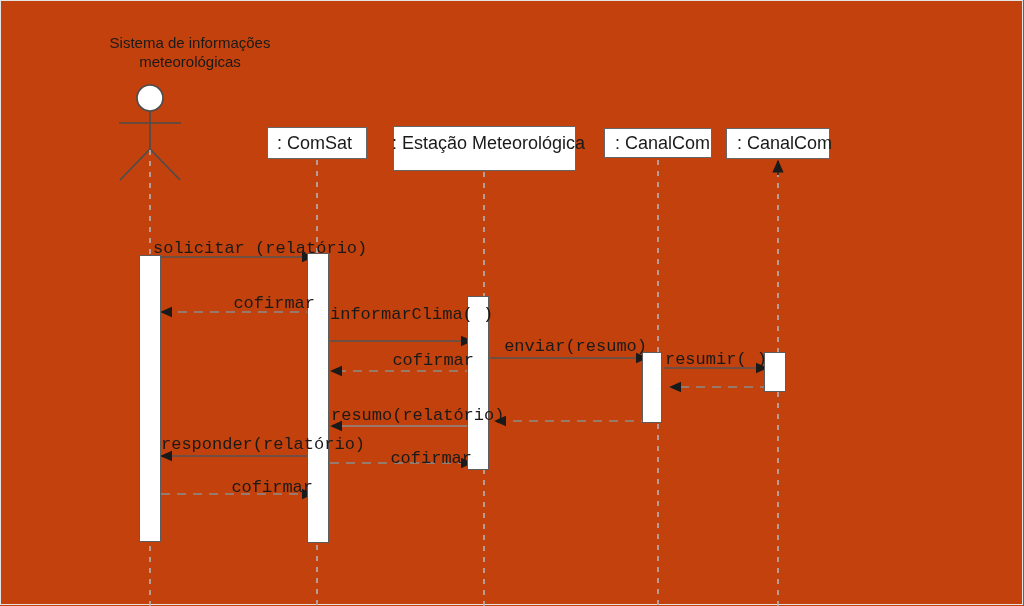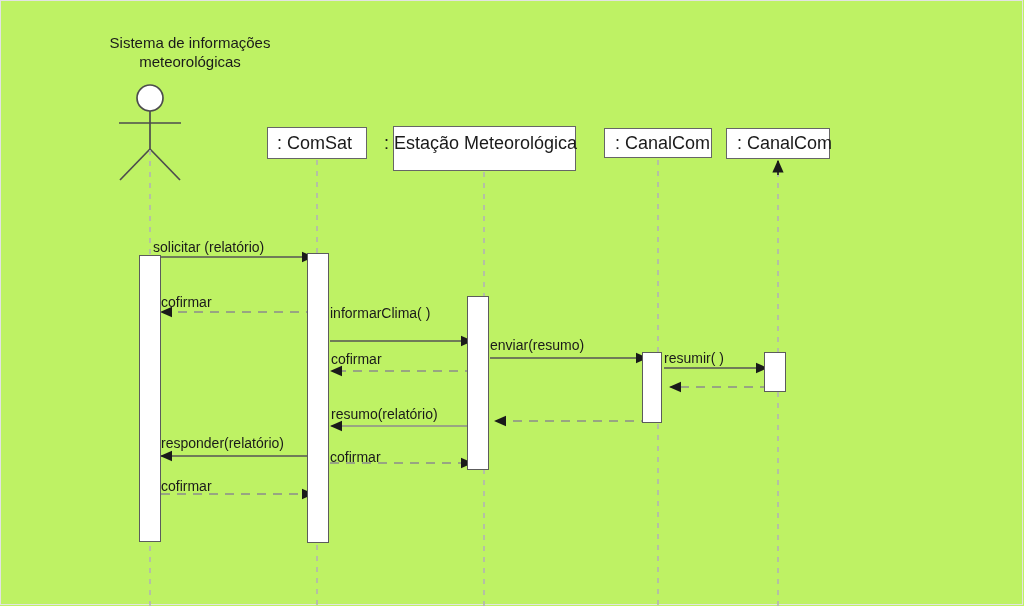--- a/index.html
+++ b/index.html
@@ -7,21 +7,21 @@
     padding: 0;
     background: #ffffff;
   }
   body {
     font-family: "Liberation Sans", sans-serif;
   }
   #canvas {
     position: relative;
     width: 1024px;
     height: 606px;
-    background: #bef264;
+    background: #c2410c;
     overflow: hidden;
   }
   #canvas-border {
     position: absolute;
     left: 0; top: 0;
     width: 1023px;
     height: 605px;
     border: 1px solid #e3e3e3;
     box-sizing: border-box;
     pointer-events: none;
@@ -49,24 +49,25 @@
     background: #ffffff;
   }
   .obj-label {
     position: absolute;
     font-size: 18px;
     color: #1a1a1a;
     white-space: nowrap;
   }
   .msg-label {
     position: absolute;
-    font-size: 14px;
+    font-size: 17px;
     color: #1a1a1a;
     white-space: nowrap;
-    text-align: left;
+    text-align: right;
+    font-family: Liberation Mono, monospace;
   }
   .activation {
     position: absolute;
     box-sizing: border-box;
     border: 1.6px solid #5c5c5c;
     background: #ffffff;
   }
 </style>
 </head>
 <body>
@@ -128,21 +129,21 @@
 
     <line x1="330" y1="463" x2="472" y2="463" stroke="#8c8c8c" stroke-width="1.5" stroke-dasharray="9 7" marker-end="url(#arrow-right)"></line>
 
     <line x1="161" y1="494" x2="313" y2="494" stroke="#8c8c8c" stroke-width="1.5" stroke-dasharray="9 7" marker-end="url(#arrow-right)"></line>
   </svg>
 
   <div class="obj-box" style="left:267px; top:127px; width:100px; height:32px;"></div>
   <div class="obj-label" style="left:277px; top:133px;">: ComSat</div>
 
   <div class="obj-box" style="left:393px; top:126px; width:183px; height:45px;"></div>
-  <div class="obj-label" style="left:384px; top:133px;">: Estação Meteorológica</div>
+  <div class="obj-label" style="left:392px; top:133px;">: Estação Meteorológica</div>
 
   <div class="obj-box" style="left:604px; top:128px; width:108px; height:30px;"></div>
   <div class="obj-label" style="left:615px; top:133px;">: CanalCom</div>
 
   <div class="obj-box" style="left:726px; top:128px; width:104px; height:31px;"></div>
   <div class="obj-label" style="left:737px; top:133px;">: CanalCom</div>
 
   <div class="activation" style="left:139px; top:255px; width:22px; height:287px;"></div>
   <div class="activation" style="left:307px; top:253px; width:22px; height:290px;"></div>
   <div class="activation" style="left:467px; top:296px; width:22px; height:174px;"></div>

